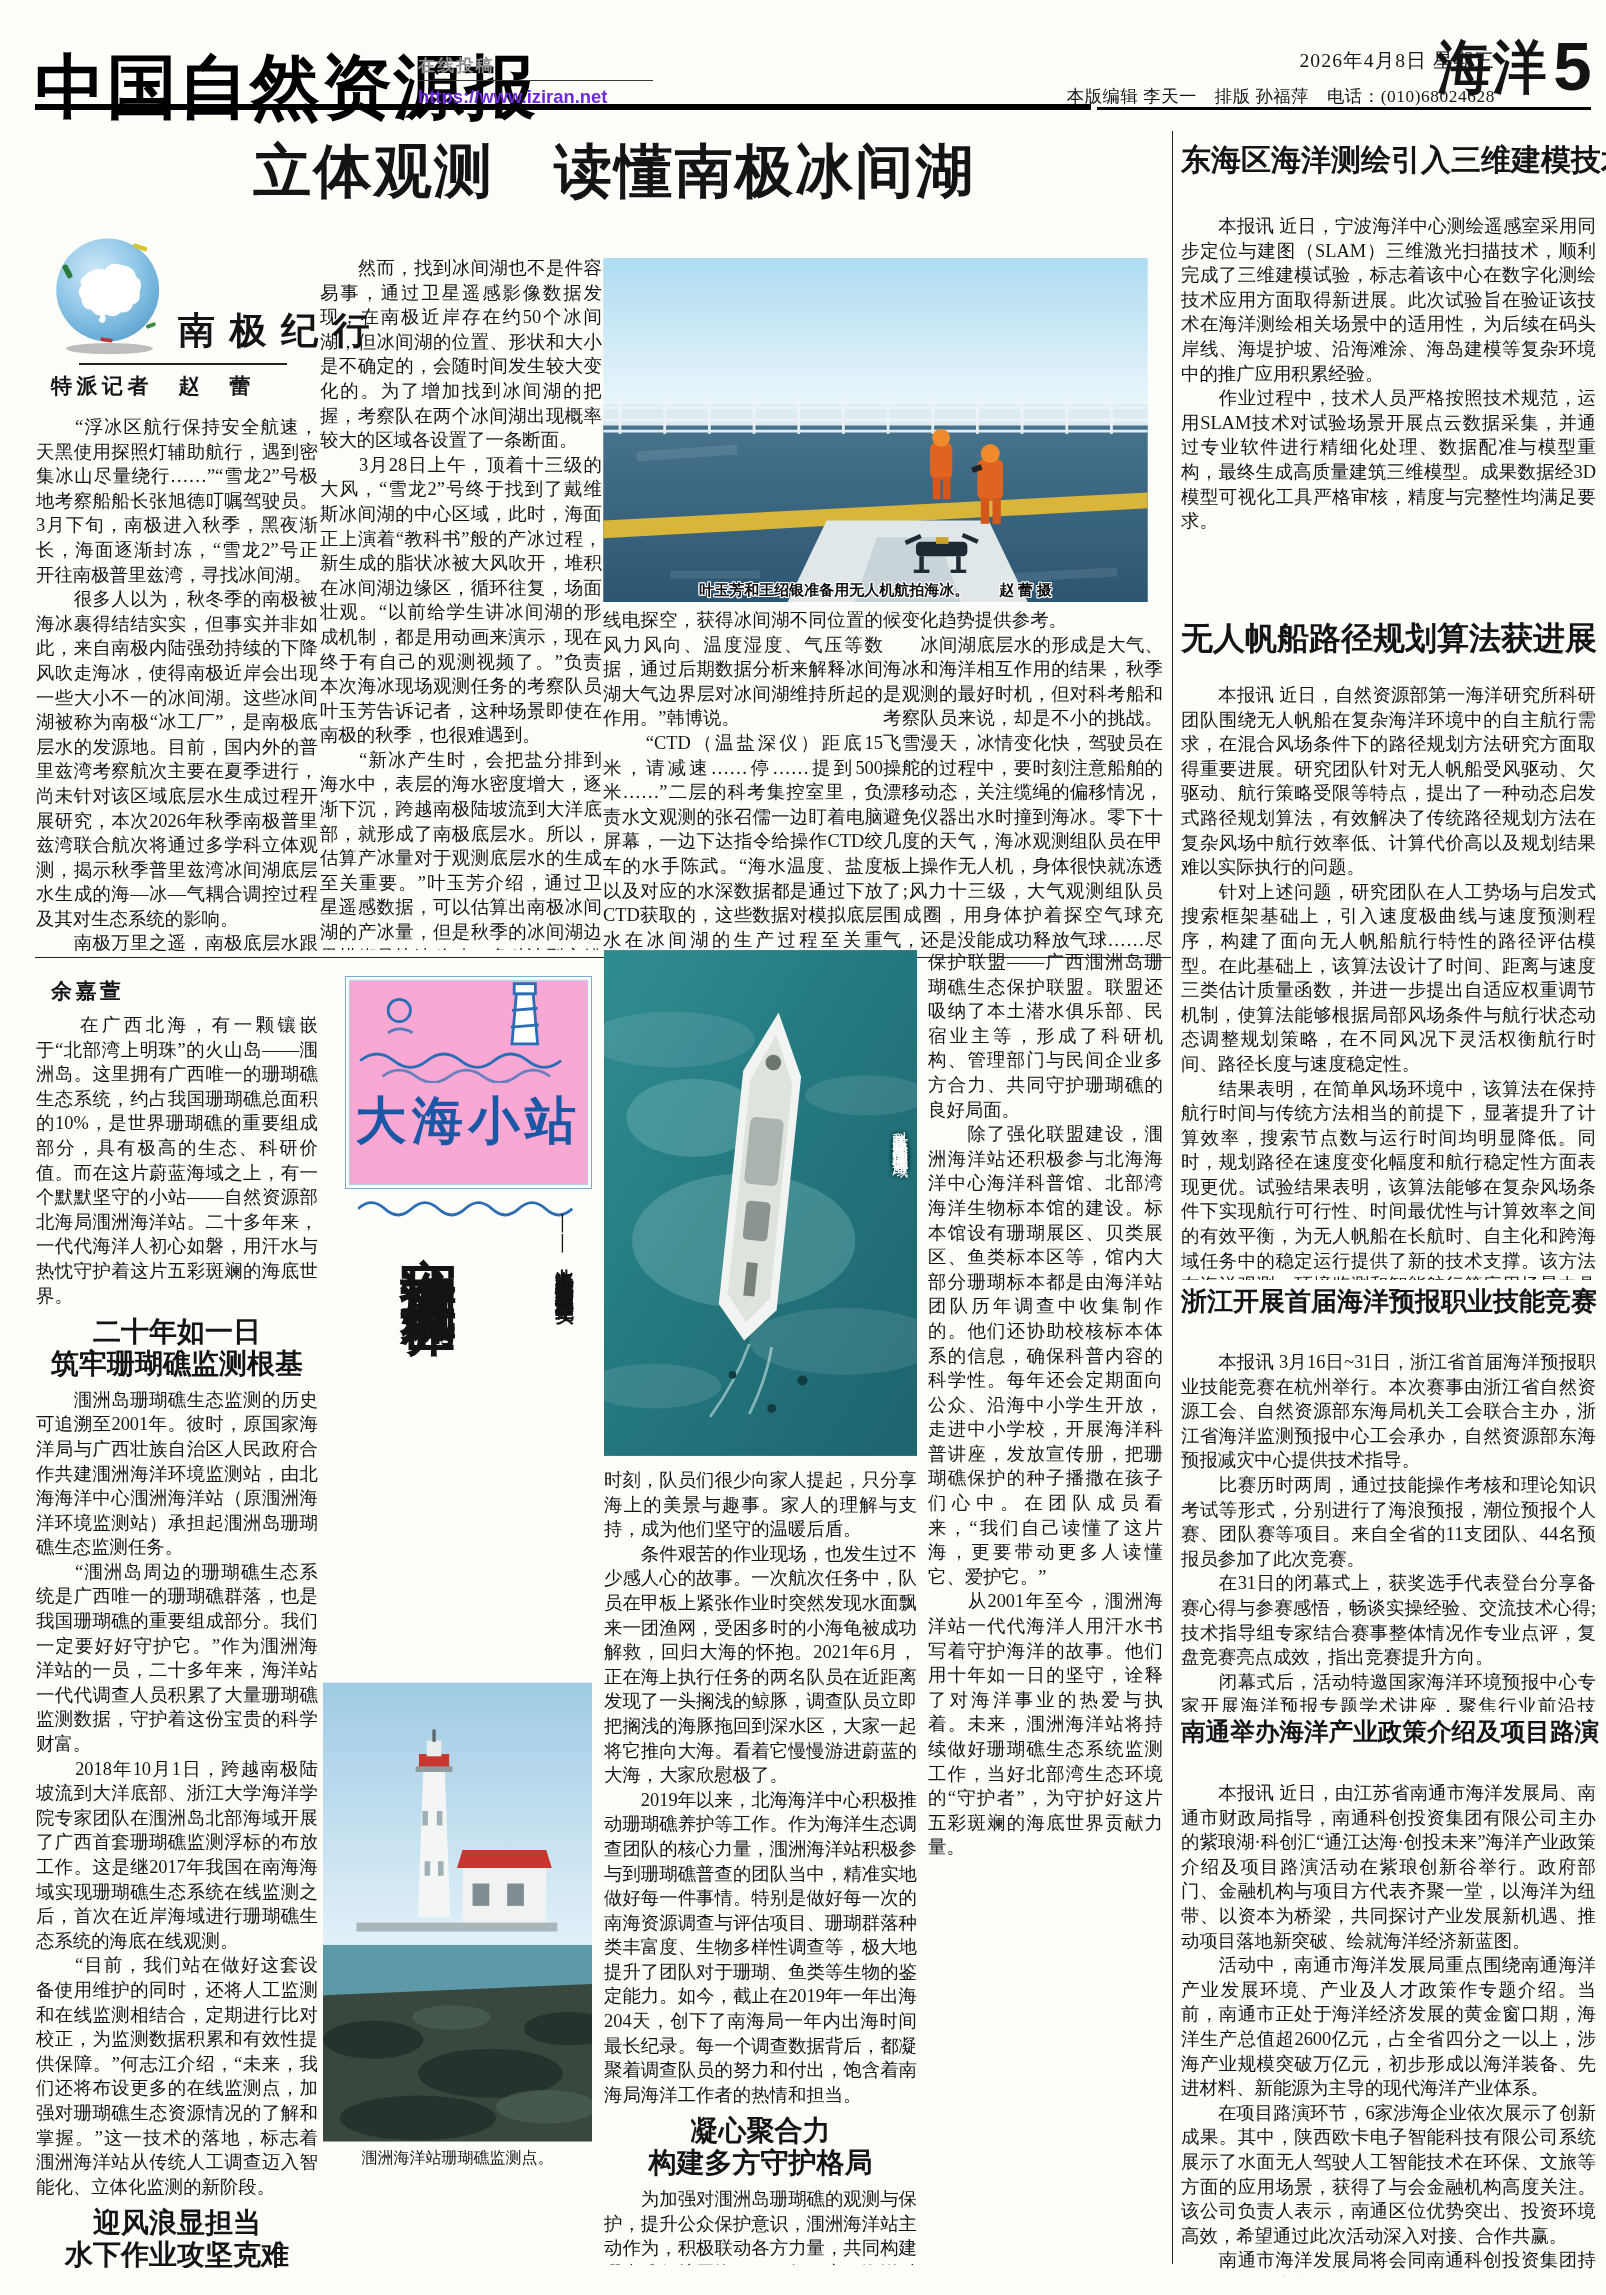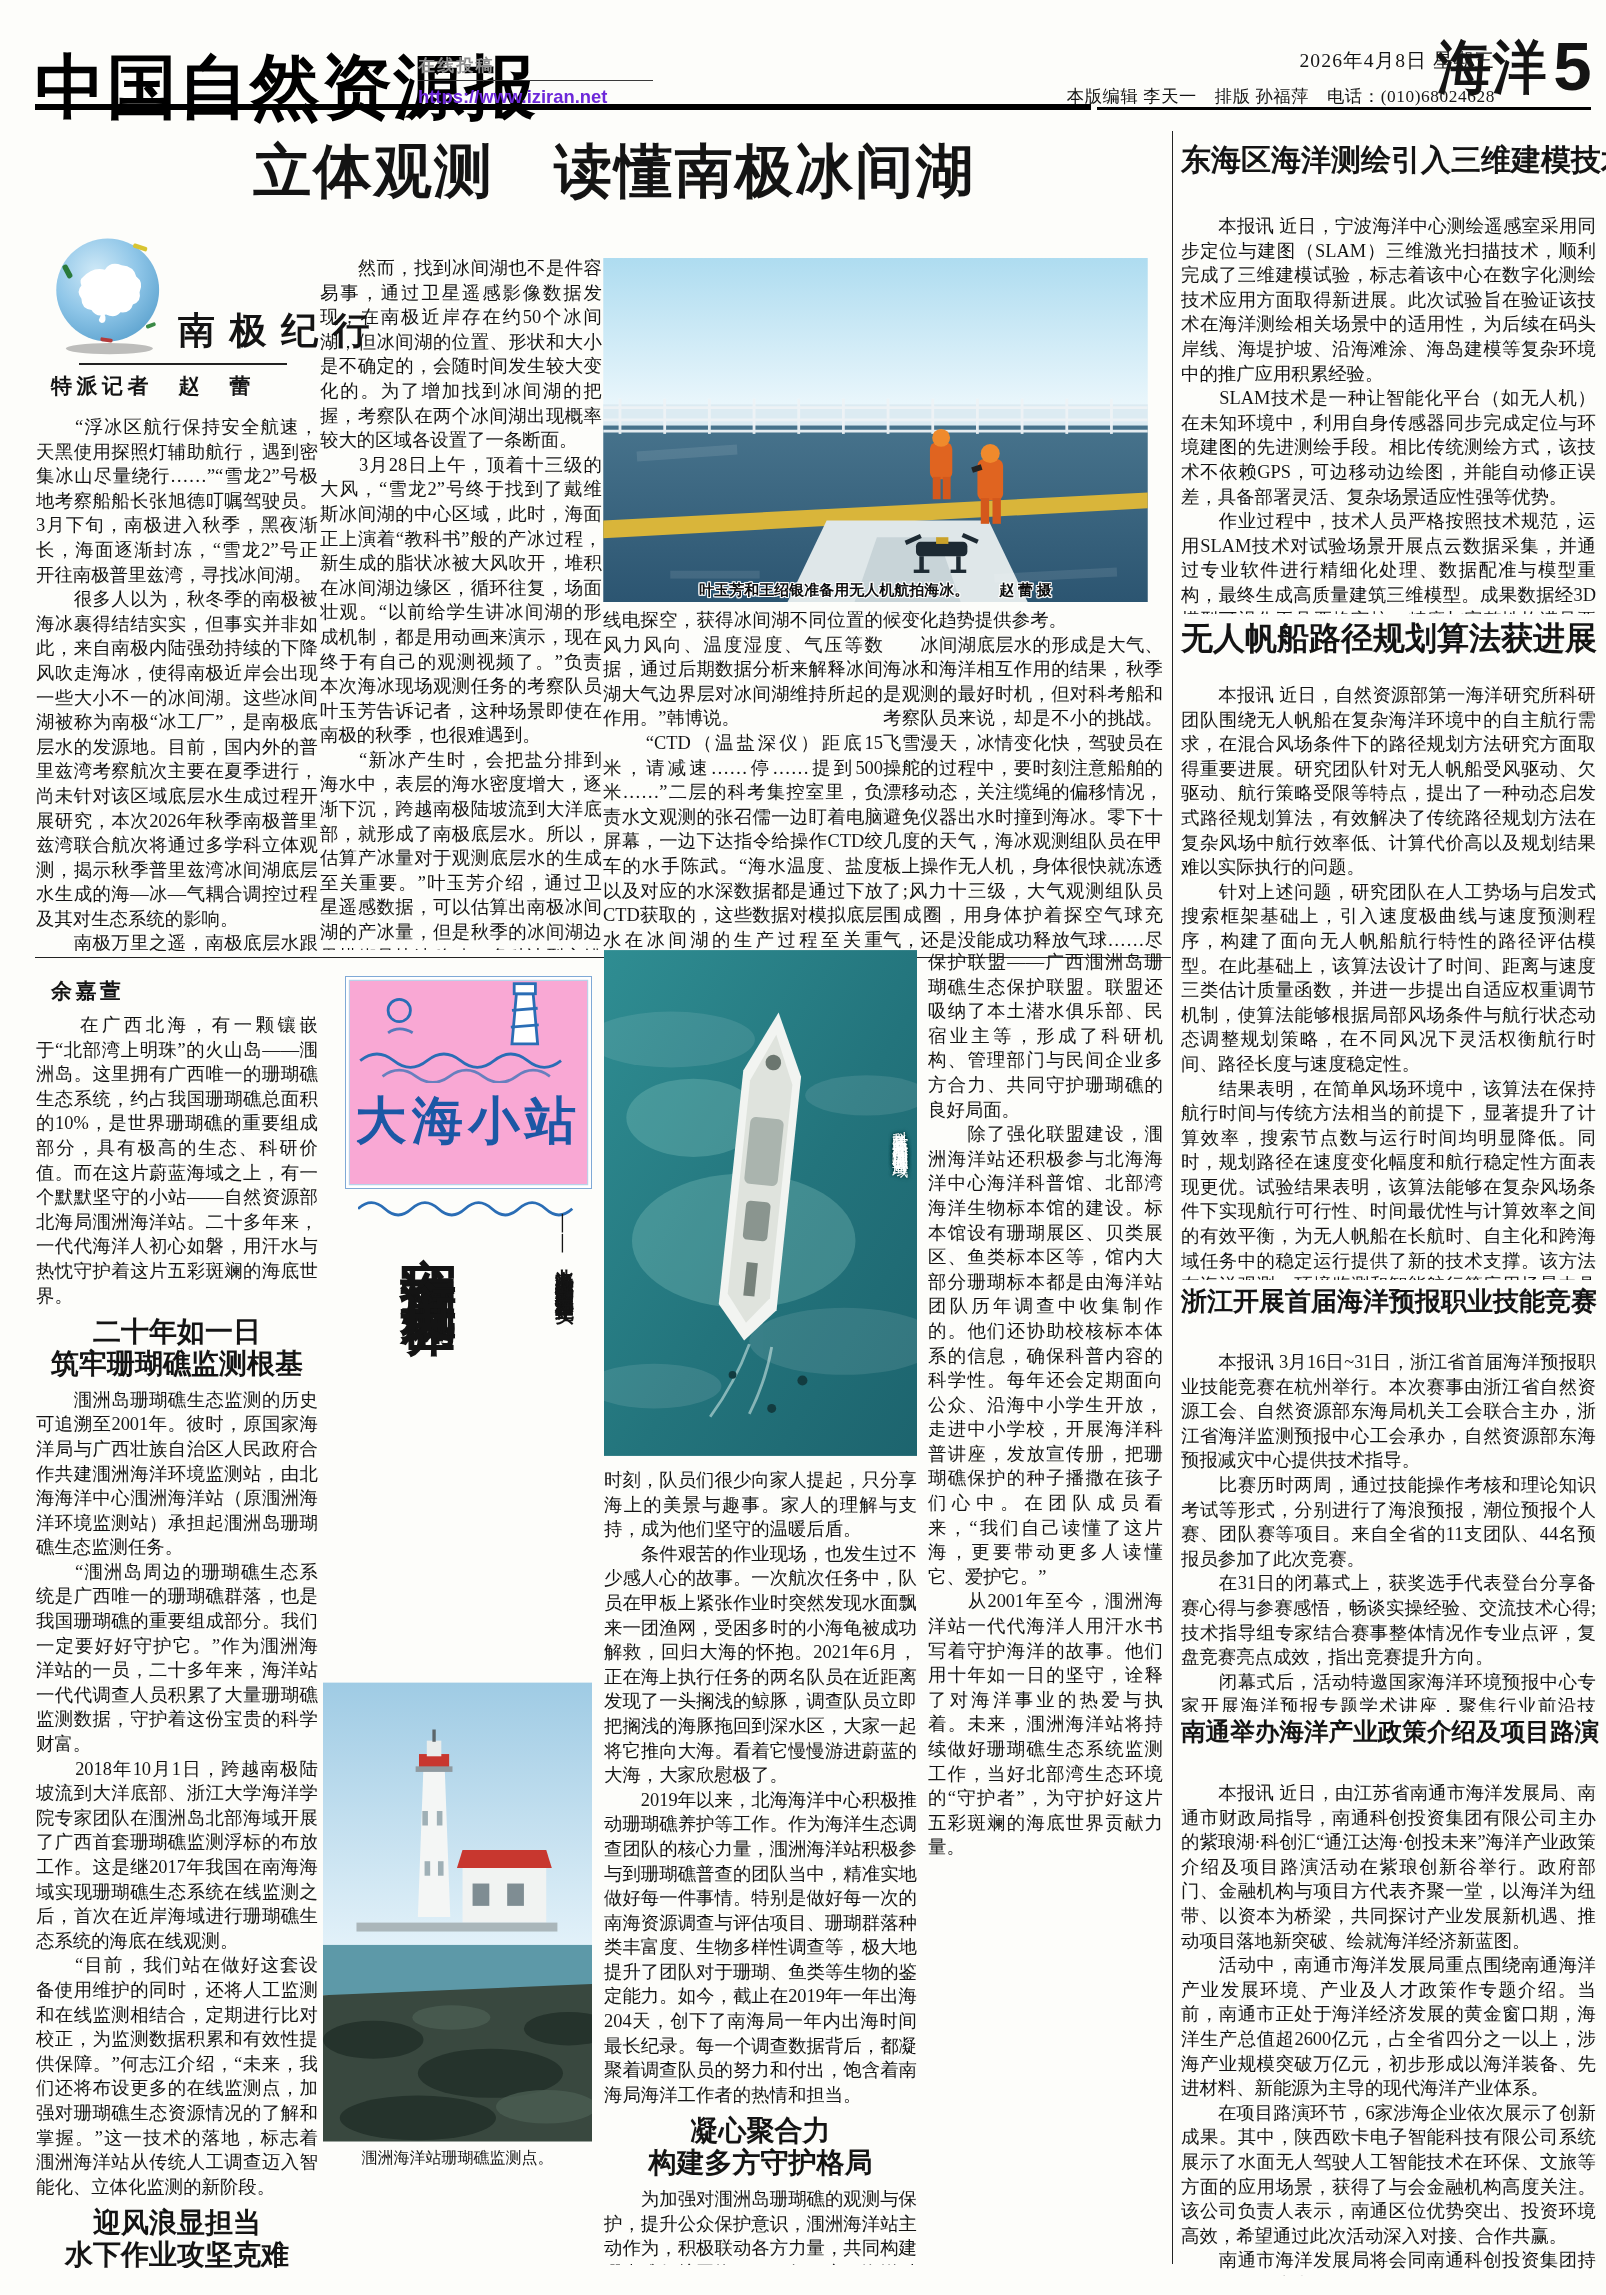--- a/index.html
+++ b/index.html
@@ -193,21 +193,20 @@
       <p class="para">　　冰间湖底层水的形成是大气、海冰和海洋相互作用的结果，秋季是观测的最好时机，但对科考船和考察队员来说，却是不小的挑战。飞雪漫天，冰情变化快，驾驶员在操舵的过程中，要时刻注意船舶的漂移动态，关注缆绳的偏移情况，避免仪器出水时撞到海冰。零下十几度的天气，海冰观测组队员在甲板上操作无人机，身体很快就冻透了;风力十三级，大气观测组队员围成圈，用身体护着探空气球充气，还是没能成功释放气球……尽管作业难度进一步加大，“雪龙2”号全体人员依然坚守在科研一线，截至4月2日，考察队已完成两个冰间湖区域的调查任务，正前往下一个调查断面。</p>
     </div>
 
   <div class="abs" id="vdivider"></div>
   <div class="abs" id="hdivider"></div>
 
   <div class="art-head" id="h1">东海区海洋测绘引入三维建模技术</div>
   <div class="art-body" id="b1">
     <div>
         <p class="para">　　本报讯 近日，宁波海洋中心测绘遥感室采用同步定位与建图（SLAM）三维激光扫描技术，顺利完成了三维建模试验，标志着该中心在数字化测绘技术应用方面取得新进展。此次试验旨在验证该技术在海洋测绘相关场景中的适用性，为后续在码头岸线、海堤护坡、沿海滩涂、海岛建模等复杂环境中的推广应用积累经验。</p>
-        <p class="para">　　SLAM技术是一种让智能化平台（如无人机）在未知环境中，利用自身传感器同步完成定位与环境建图的先进测绘手段。相比传统测绘方式，该技术不依赖GPS，可边移动边绘图，并能自动修正误差，具备部署灵活、复杂场景适应性强等优势。</p>
         <p class="para">　　作业过程中，技术人员严格按照技术规范，运用SLAM技术对试验场景开展点云数据采集，并通过专业软件进行精细化处理、数据配准与模型重构，最终生成高质量建筑三维模型。成果数据经3D模型可视化工具严格审核，精度与完整性均满足要求。</p>
       </div>
 
   </div>
 
   <div class="art-head" id="h2">无人帆船路径规划算法获进展</div>
   <div class="art-body" id="b2">
     <div>
         <p class="para">　　本报讯 近日，自然资源部第一海洋研究所科研团队围绕无人帆船在复杂海洋环境中的自主航行需求，在混合风场条件下的路径规划方法研究方面取得重要进展。研究团队针对无人帆船受风驱动、欠驱动、航行策略受限等特点，提出了一种动态启发式路径规划算法，有效解决了传统路径规划方法在复杂风场中航行效率低、计算代价高以及规划结果难以实际执行的问题。</p>
         <p class="para">　　针对上述问题，研究团队在人工势场与启发式搜索框架基础上，引入速度极曲线与速度预测程序，构建了面向无人帆船航行特性的路径评估模型。在此基础上，该算法设计了时间、距离与速度三类估计质量函数，并进一步提出自适应权重调节机制，使算法能够根据局部风场条件与航行状态动态调整规划策略，在不同风况下灵活权衡航行时间、路径长度与速度稳定性。</p>

